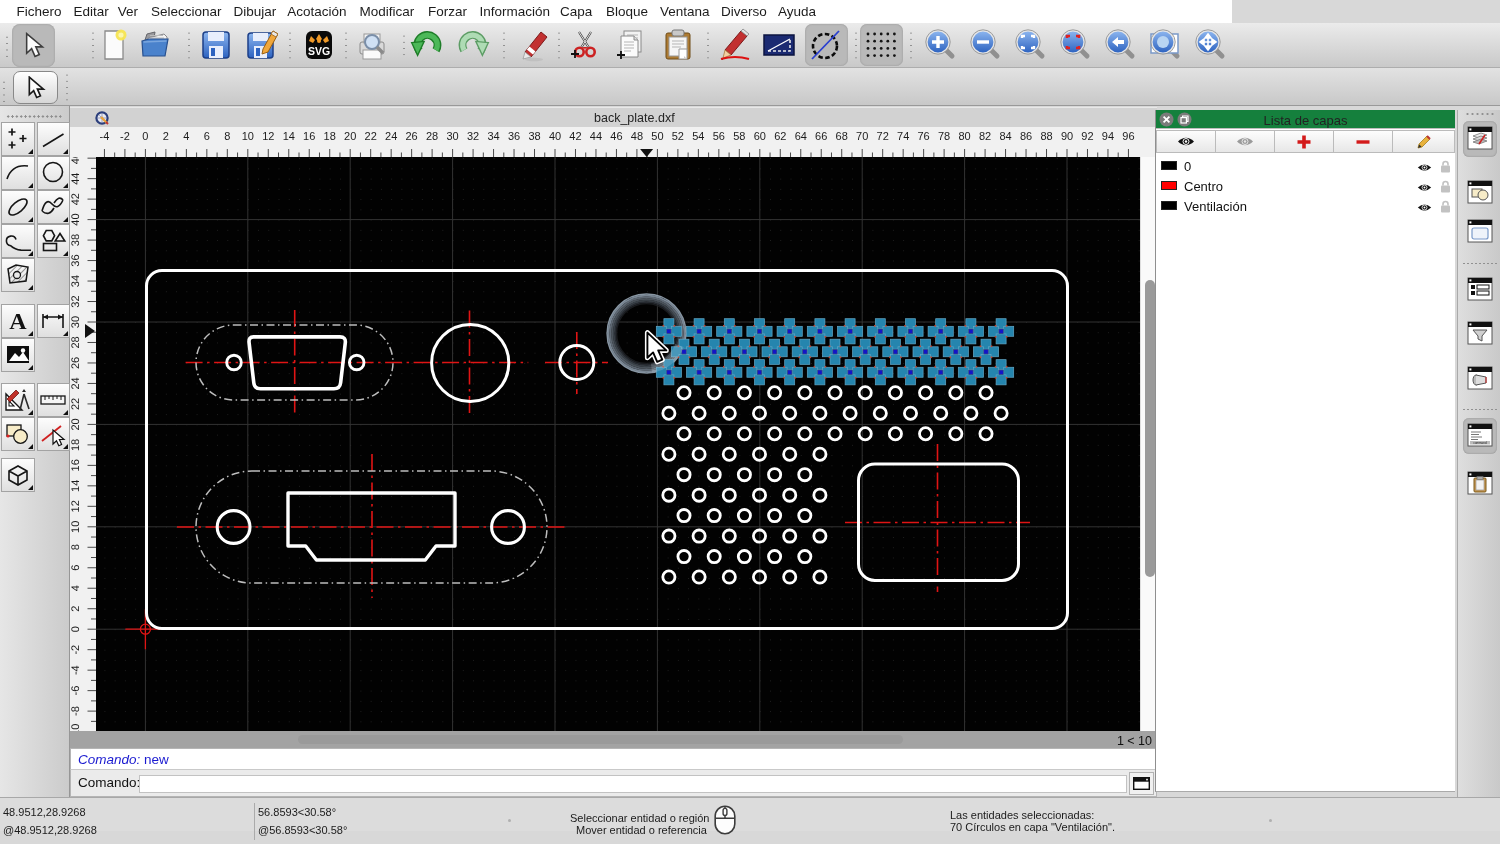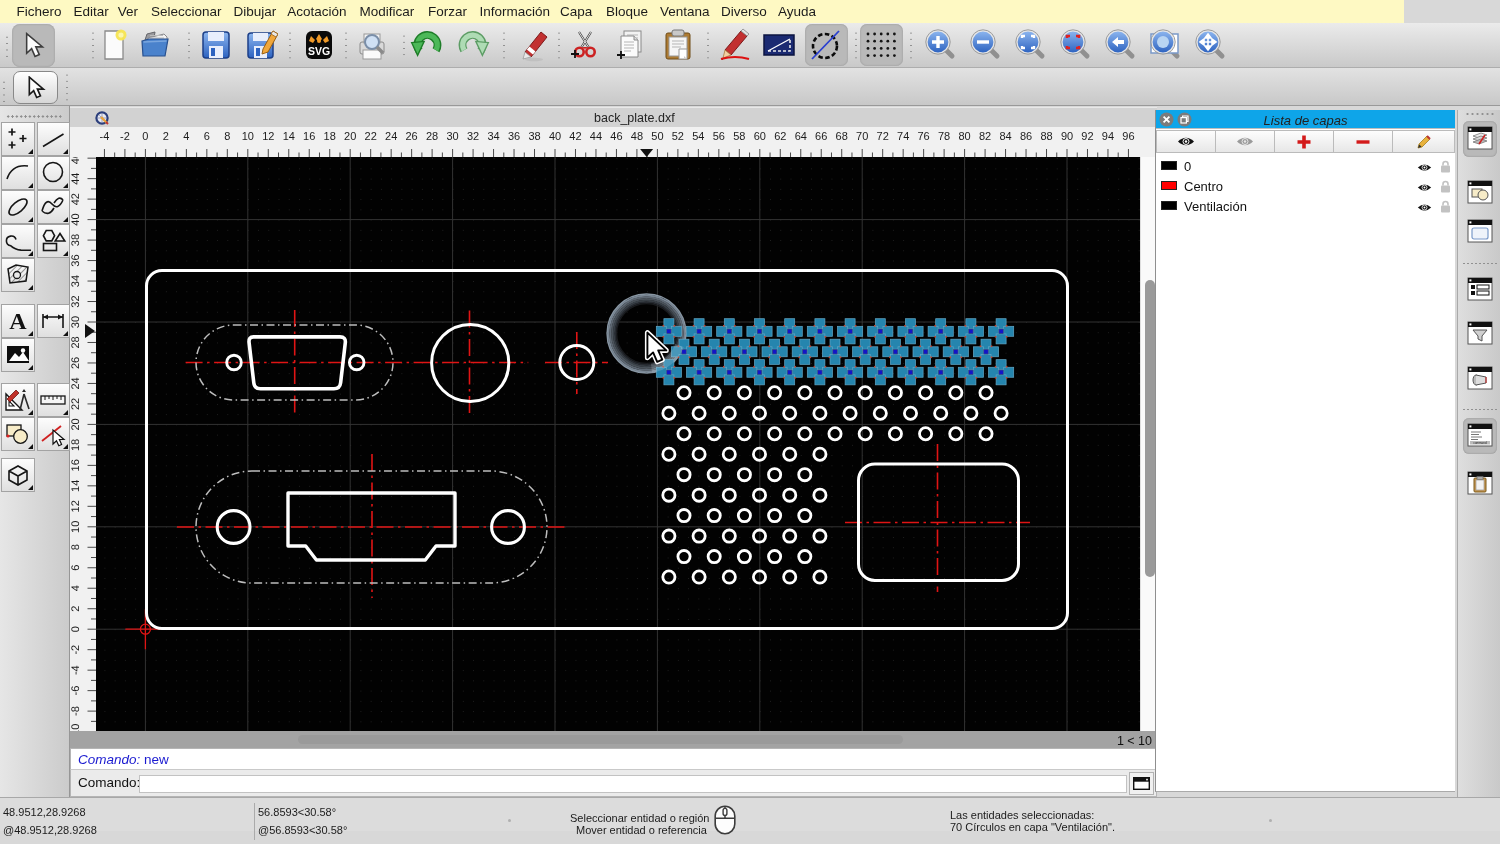--- a/index.html
+++ b/index.html
@@ -1,18 +1,18 @@
 <!DOCTYPE html>
 <html><head><meta charset="utf-8">
 <style>
 *{margin:0;padding:0;box-sizing:border-box;}
 html,body{width:1500px;height:844px;overflow:hidden;}
 body{font-family:"Liberation Sans",sans-serif;position:relative;background:#d8d8d8;-webkit-font-smoothing:antialiased;transform:translateZ(0);}
 .abs{position:absolute;}
-#menubar{left:0;top:0;width:1404px;height:23px;background:#fef9c3;font-size:13.5px;color:#1c1c1c;padding-left:32px;}
+#menubar{left:0;top:0;width:1232px;height:23px;background:#ffffff;font-size:13.5px;color:#1c1c1c;padding-left:32px;}
 #menubar span{position:absolute;top:4px;white-space:nowrap;}
 #tb1{left:0;top:23px;width:1500px;height:45px;background:linear-gradient(#ebebeb,#c9c9c9);border-bottom:1px solid #adadad;}
 #tb2{left:0;top:68px;width:1500px;height:37.5px;background:linear-gradient(#e2e2e2,#c8c8c8);border-bottom:1px solid #999;}
 .sep{position:absolute;top:7px;width:2px;height:31px;background-image:radial-gradient(circle,#8e8e8e 0.8px,transparent 1px);background-size:2px 6.2px;}
 .handle{position:absolute;top:11px;width:2px;height:28px;background-image:radial-gradient(circle,#898989 0.85px,transparent 1px);background-size:2px 6.4px;}
 .selbtn{position:absolute;background:#b9b9b9;border-radius:5px;box-shadow:inset 0 0 2px #909090;}
 .ticon{position:absolute;top:7px;}
 #palette{left:0;top:106px;width:70px;height:691px;background:linear-gradient(90deg,#e6e6e6,#cbcbcb);border-right:1px solid #969696;}
 .cell{position:absolute;width:33.5px;height:34px;background:linear-gradient(#fdfdfd,#dfdfdf);border:1px solid #a3a3a3;}
 .cell svg{display:block;margin:2px auto 0;}
@@ -28,21 +28,21 @@
 #hscrollrow .th{position:absolute;left:228px;top:4px;width:605px;height:9px;background:#9a9a9a;border-radius:4.5px;}
 #hscrollrow .zr{position:absolute;right:5px;top:3px;font-size:12.5px;color:#111;}
 #cmdhist{left:70px;top:748px;width:1087px;height:22px;background:#fff;border:1px solid #b5b5b5;border-bottom:1px solid #c9c9c9;font-size:13.5px;color:#1a1ad0;}
 #cmdrow{left:70px;top:770px;width:1087px;height:27px;background:#ebebeb;border:1px solid #b5b5b5;border-top:0;}
 #cmdrow .lab{position:absolute;left:7px;top:5px;font-size:13.5px;color:#111;}
 #cmdrow .field{position:absolute;left:68px;top:5px;width:988px;height:18px;background:#fff;border:1px solid #c2c2c2;}
 #cmdrow .btn{position:absolute;left:1058px;top:2px;width:25px;height:23px;background:#f0f0f0;border:1px solid #b2b2b2;}
 #statusbar{left:0;top:797px;width:1500px;height:34px;background:#dcdcdc;border-top:1px solid #a8a8a8;font-size:11px;color:#1b1b1b;}
 #statusbar div{position:absolute;white-space:nowrap;}
 #lpanel{left:1155px;top:110px;width:300px;height:682px;background:#fff;border-left:1px solid #8f8f8f;border-bottom:1px solid #aaa;}
-#lpanel .tbar{position:absolute;left:0;top:0;width:299px;height:19px;background:#0ea5e9;border-bottom:1px solid #bdbdbd;font-style:italic;}
+#lpanel .tbar{position:absolute;left:0;top:0;width:299px;height:19px;background:#15803d;border-bottom:1px solid #bdbdbd;}
 #lpanel .title{position:absolute;left:0;right:0;top:3px;text-align:center;font-size:13px;color:#222;}
 #lpanel .btnrow{position:absolute;left:0;top:20px;width:299px;height:23px;background:#e8e8e8;}
 #lpanel .lbtn{position:absolute;top:0;height:23px;background:linear-gradient(#fdfdfd,#e7e7e7);border:1px solid #bbb;}
 #lpanel .row{position:absolute;left:0;width:299px;height:20px;font-size:13px;color:#111;}
 #lpanel .sw{position:absolute;left:5px;top:4px;width:16px;height:9px;border:1px solid #222;}
 #lpanel .nm{position:absolute;left:28px;top:2px;}
 #dock{left:1457px;top:110px;width:43px;height:687px;background:linear-gradient(90deg,#dedede,#c9c9c9);border-left:1px solid #aaa;}
 .dbtn{position:absolute;left:5px;width:34px;height:36px;}
 .dbtn.sel{background:#b9b9b9;border-radius:6px;box-shadow:inset 0 0 2px #8a8a8a;}
 .dbtn svg{display:block;margin:3px auto 0;}

